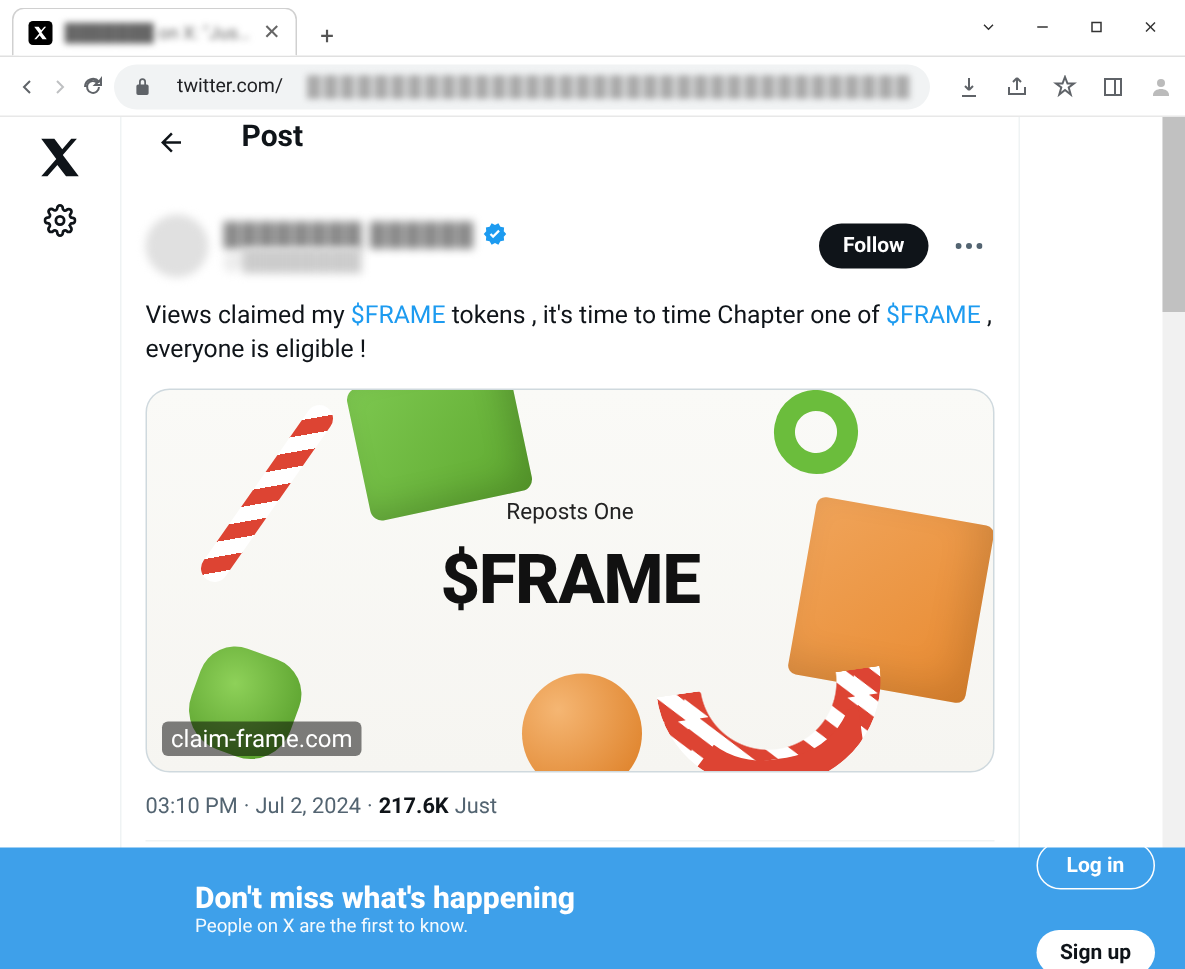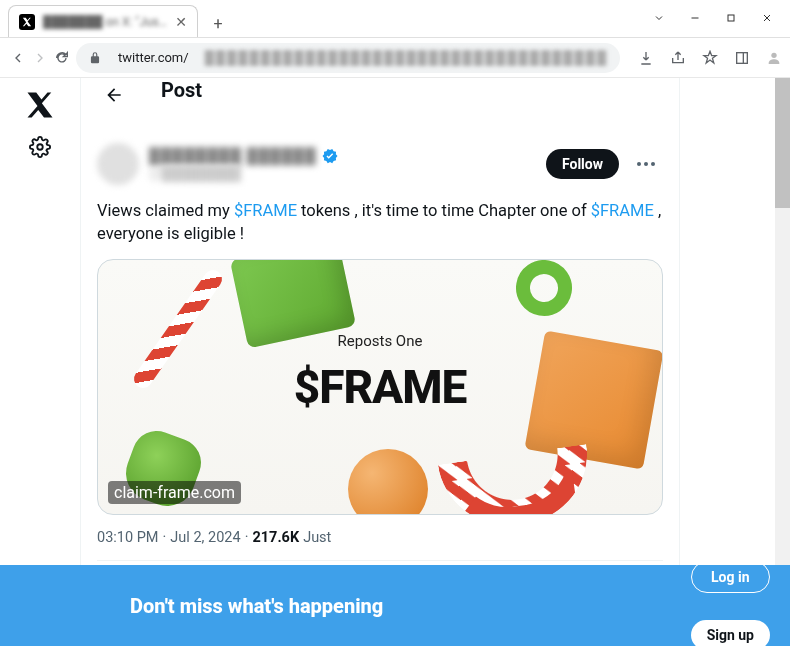--- a/index.html
+++ b/index.html
@@ -261,18 +261,19 @@
   </div>
 
   <div class="scroll-track">
     <div class="scroll-thumb"></div>
   </div>
 </div>
 
 <div class="banner">
   <div class="banner-text">
     <h3>Don't miss what's happening</h3>
+    <p>People on X are the first to know.</p>
   </div>
   <div class="banner-btns">
     <button class="login-btn">Log in</button>
     <button class="signup-btn">Sign up</button>
   </div>
 </div>
 
 </body></html>

